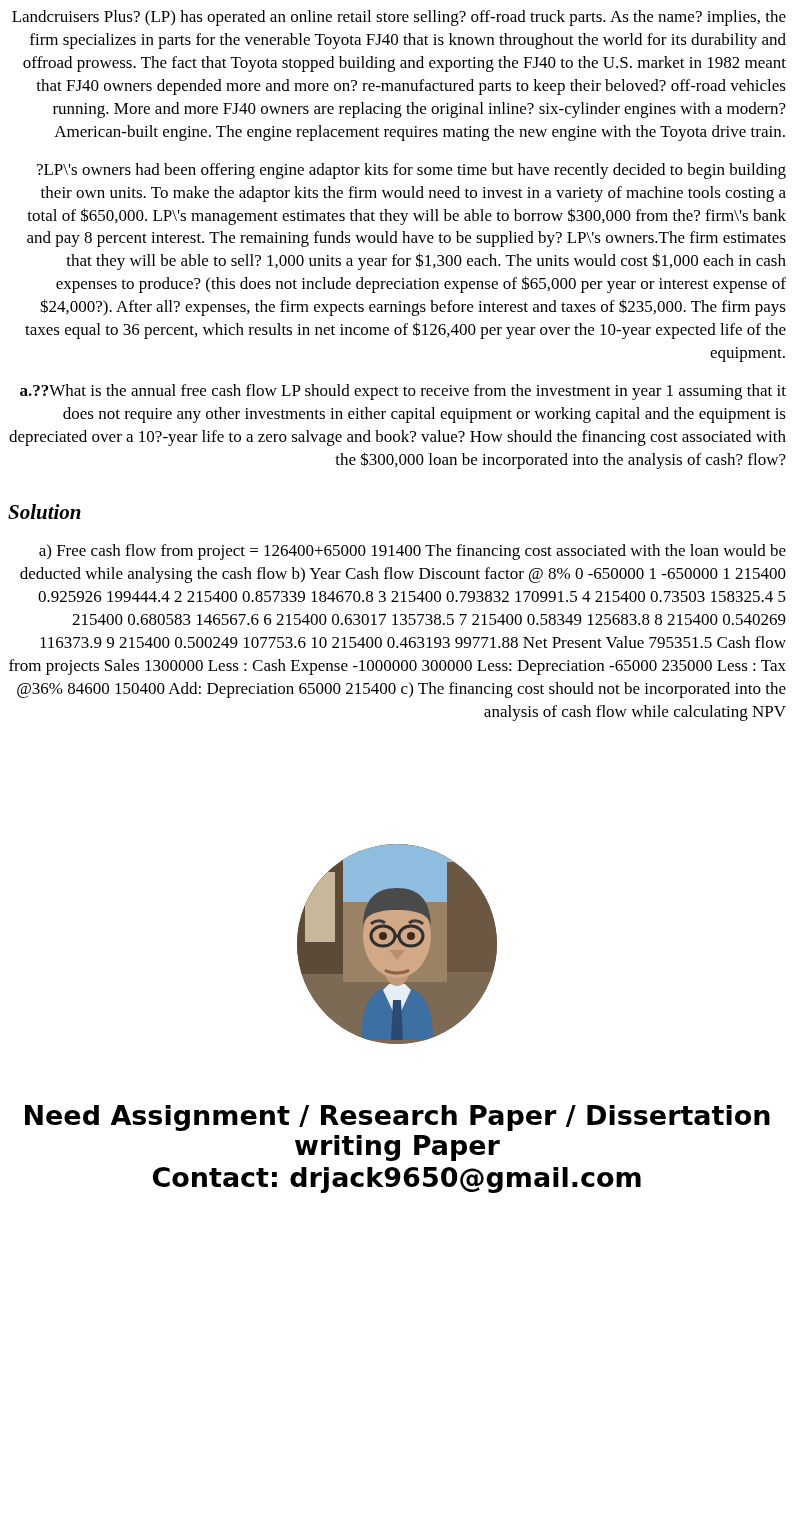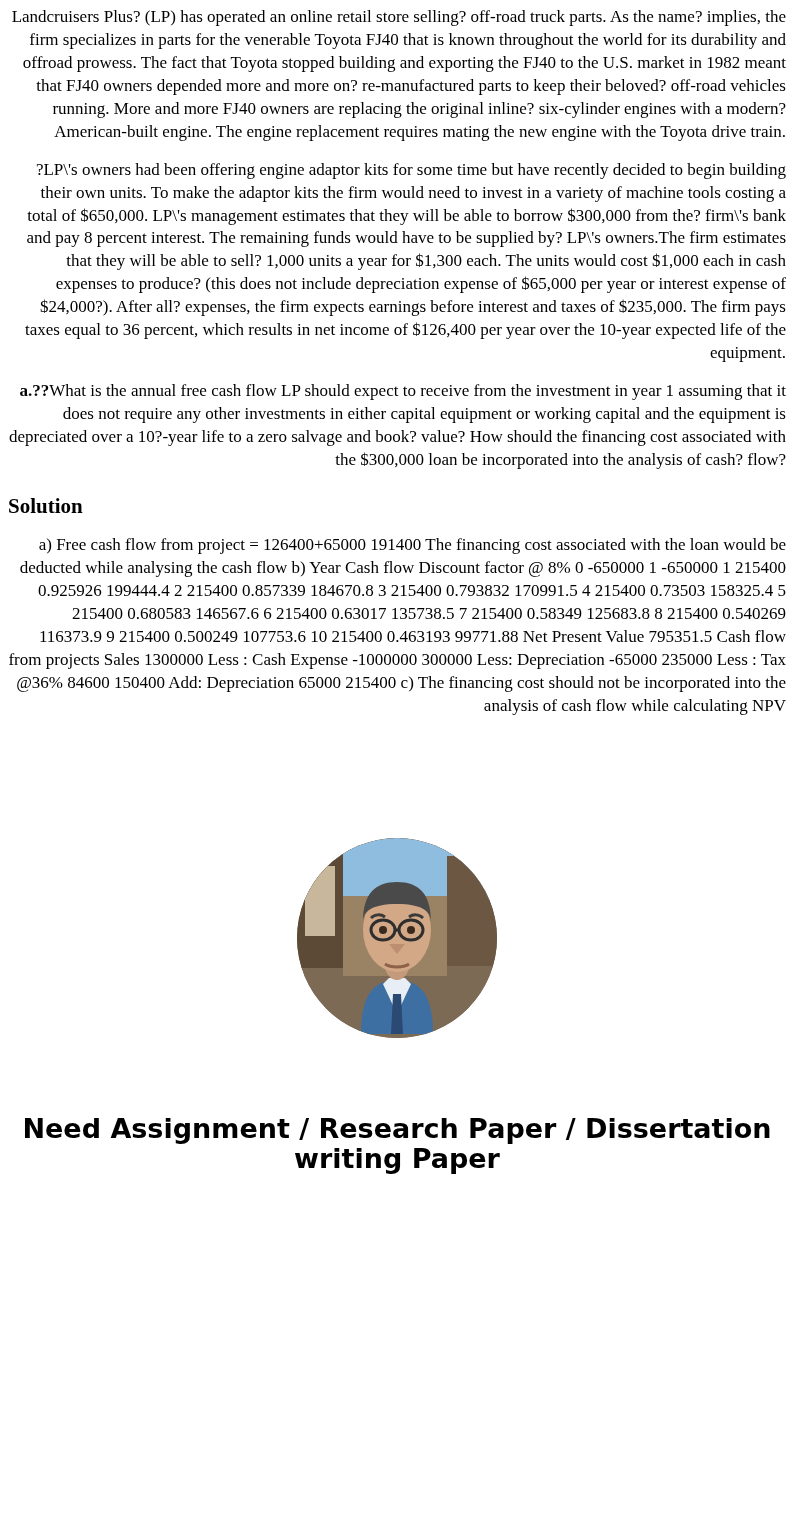--- a/index.html
+++ b/index.html
@@ -27,21 +27,22 @@
   p.para:last-of-type {
     margin-bottom: 12px;
   }
   .q-label {
     font-weight: bold;
   }
   h2.solution {
     font-family: "Liberation Serif", "DejaVu Serif", serif;
     font-size: 21px;
     font-weight: bold;
-    margin: 20px 0 14px 0;
+    margin: 26px 0 14px 0;
+    font-style: italic;
   }
   .answer-block {
     margin: 0;
   }
   .avatar-wrap {
     margin-top: 120px;
     display: flex;
     justify-content: center;
     align-items: center;
   }
@@ -50,21 +51,21 @@
     height: 200px;
     border-radius: 50%;
     overflow: hidden;
     position: relative;
     background: #6d5c4a;
   }
   .avatar svg {
     display: block;
   }
   .promo {
-    margin-top: 76px;
+    margin-top: 57px;
     text-align: center;
     font-family: "DejaVu Sans", sans-serif;
     font-weight: bold;
     font-size: 27px;
     line-height: 1.12;
     color: #000;
   }
   .promo .line2 {
     display: block;
   }
@@ -121,15 +122,16 @@
           <path d="M74 80 C78 76 84 76 88 79" stroke="#3a3a3a" stroke-width="3" fill="none"></path>
           <path d="M112 79 C116 76 122 76 126 80" stroke="#3a3a3a" stroke-width="3" fill="none"></path>
         </g>
       </svg>
     </div>
   </div>
 
   <div class="promo">
     <span>Need Assignment / Research Paper / Dissertation</span>
     <span class="line2">writing Paper</span>
+    <span class="contact">Contact: drjack9650@gmail.com</span>
   </div>
 
 </div>
 
 </body></html>

